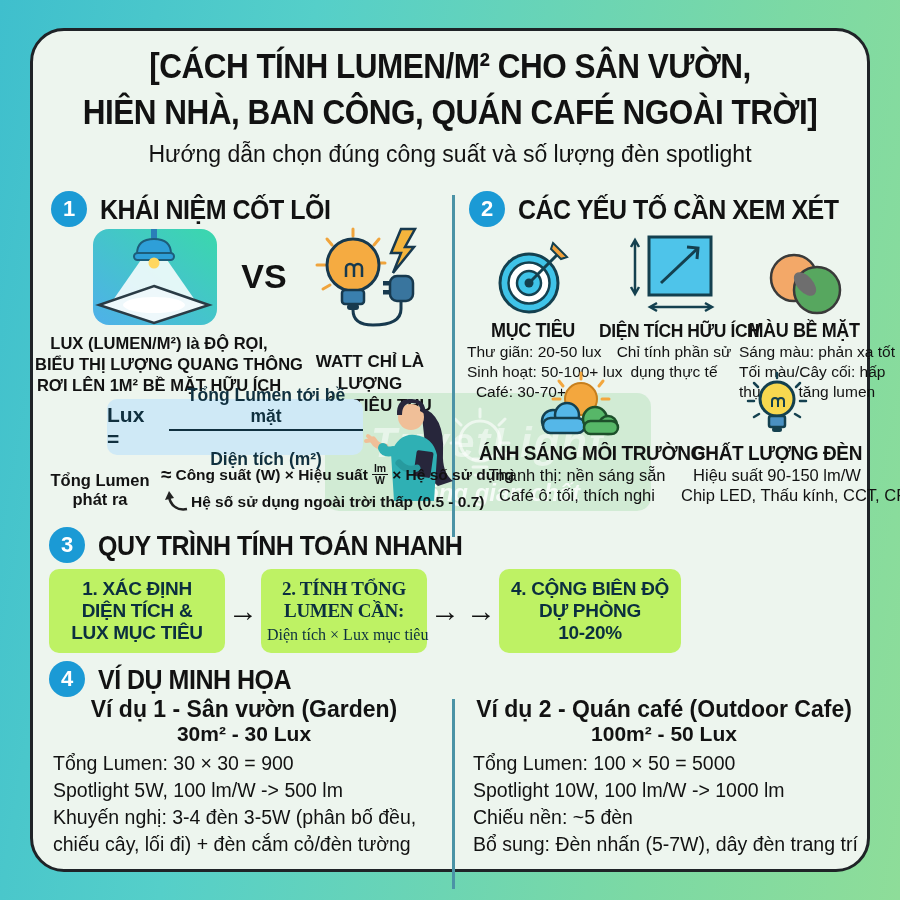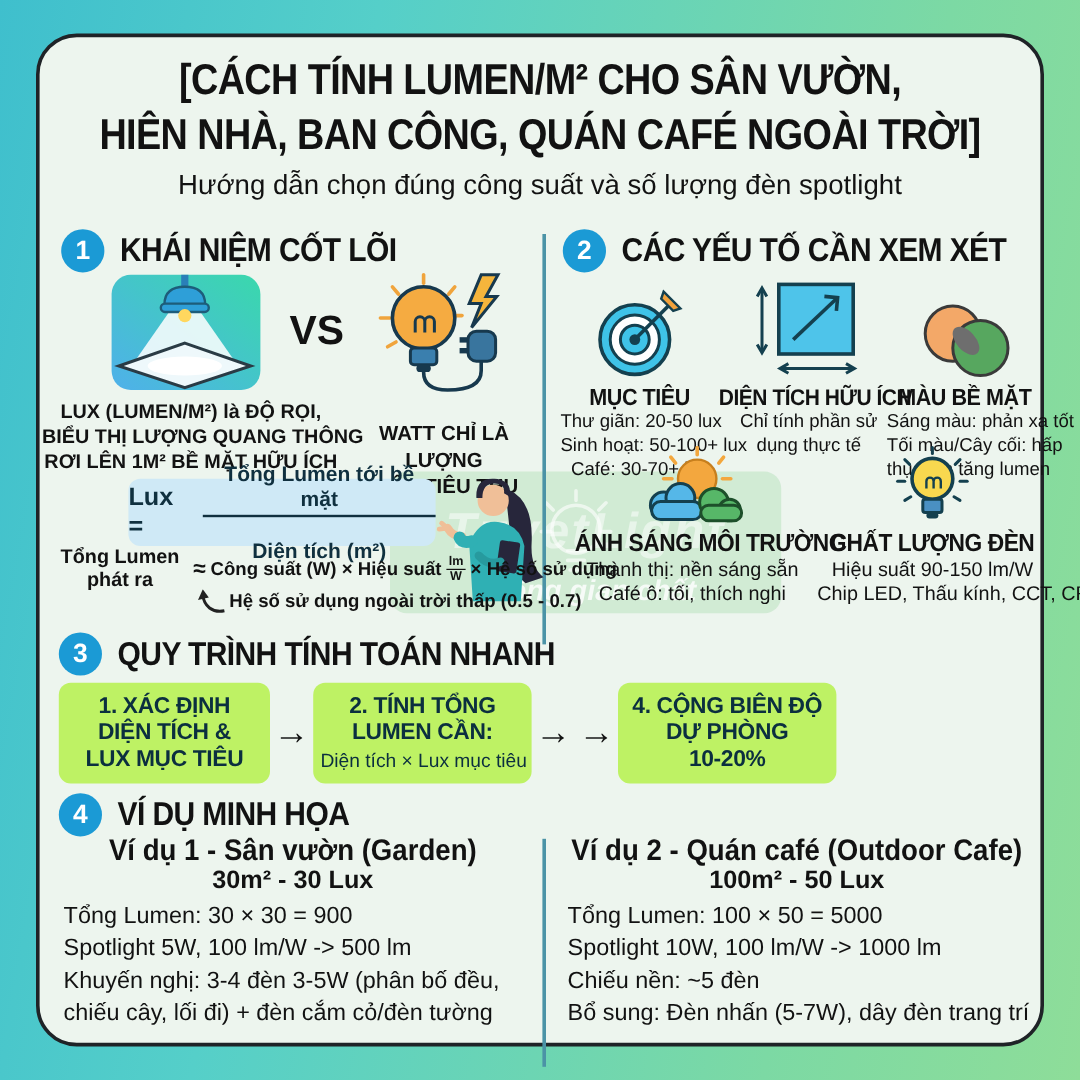--- a/index.html
+++ b/index.html
@@ -144,21 +144,21 @@
       <path d="M22 56 q-8 0 -12 -7" stroke="#f0bf98" stroke-width="7" fill="none" stroke-linecap="round"></path>
       <path d="M10 49 l-5 -4 M10 49 l-7 1" stroke="#f0bf98" stroke-width="4" stroke-linecap="round"></path>
       <circle cx="48" cy="26" r="13" fill="#f0bf98"></circle>
       <path d="M34 24 q-1 -17 15 -16 q15 1 13 15 l-5 -3 q1 -8 -8 -8 q-10 0 -10 12 z" fill="#27263b"></path>
       <path d="M28 62 q8 -20 24 -18 q18 2 22 20 l-3 46 h-40 z" fill="#2fb0b4"></path>
       <path d="M30 60 q-8 2 -10 -3" stroke="#2fb0b4" stroke-width="10" fill="none" stroke-linecap="round"></path>
       <rect x="52" y="60" width="17" height="26" rx="2" fill="#27263b" transform="rotate(8 60 73)"></rect>
       <path d="M36 72 q8 9 18 5" stroke="#279a9e" stroke-width="7" fill="none" stroke-linecap="round"></path>
     </svg>
 
-    <div class="abs emit-label z2" style="left:6px;top:424px;width:122px;">
+    <div class="abs emit-label z2" style="left:6px;top:440px;width:122px;">
       <div>Tổng Lumen</div>
       <div>phát ra</div>
     </div>
     <div class="abs emit-expr z2" style="left:128px;top:432px;">
       <span style="font-size:19px;">≈</span>
       <span>Công suất (W) × Hiệu suất</span>
       <span class="mini-frac">
         <span class="t">lm</span>
         <span>W</span>
       </span>
@@ -282,21 +282,21 @@
       <div class="h">QUY TRÌNH TÍNH TOÁN NHANH</div>
     </div>
 
     <div class="abs steps-row z2" style="left:16px;top:538px;width:812px;">
       <div class="step-box" style="width:176px;">
         <div class="step-title">1. XÁC ĐỊNH</div>
         <div class="step-title">DIỆN TÍCH &amp;</div>
         <div class="step-title">LUX MỤC TIÊU</div>
       </div>
       <div class="step-arrow">→</div>
-      <div class="step-box" style="width:182px;">
+      <div class="step-box" style="width:166px;font-family:Liberation Serif, serif;">
         <div class="step-title">2. TÍNH TỔNG</div>
         <div class="step-title">LUMEN CẦN:</div>
         <div class="step-sub">Diện tích × Lux mục tiêu</div>
       </div>
       <div class="step-arrow">→</div>
       <div class="step-arrow">→</div>
       <div class="step-box" style="width:182px;">
         <div class="step-title">4. CỘNG BIÊN ĐỘ</div>
         <div class="step-title">DỰ PHÒNG</div>
         <div class="step-title">10-20%</div>

